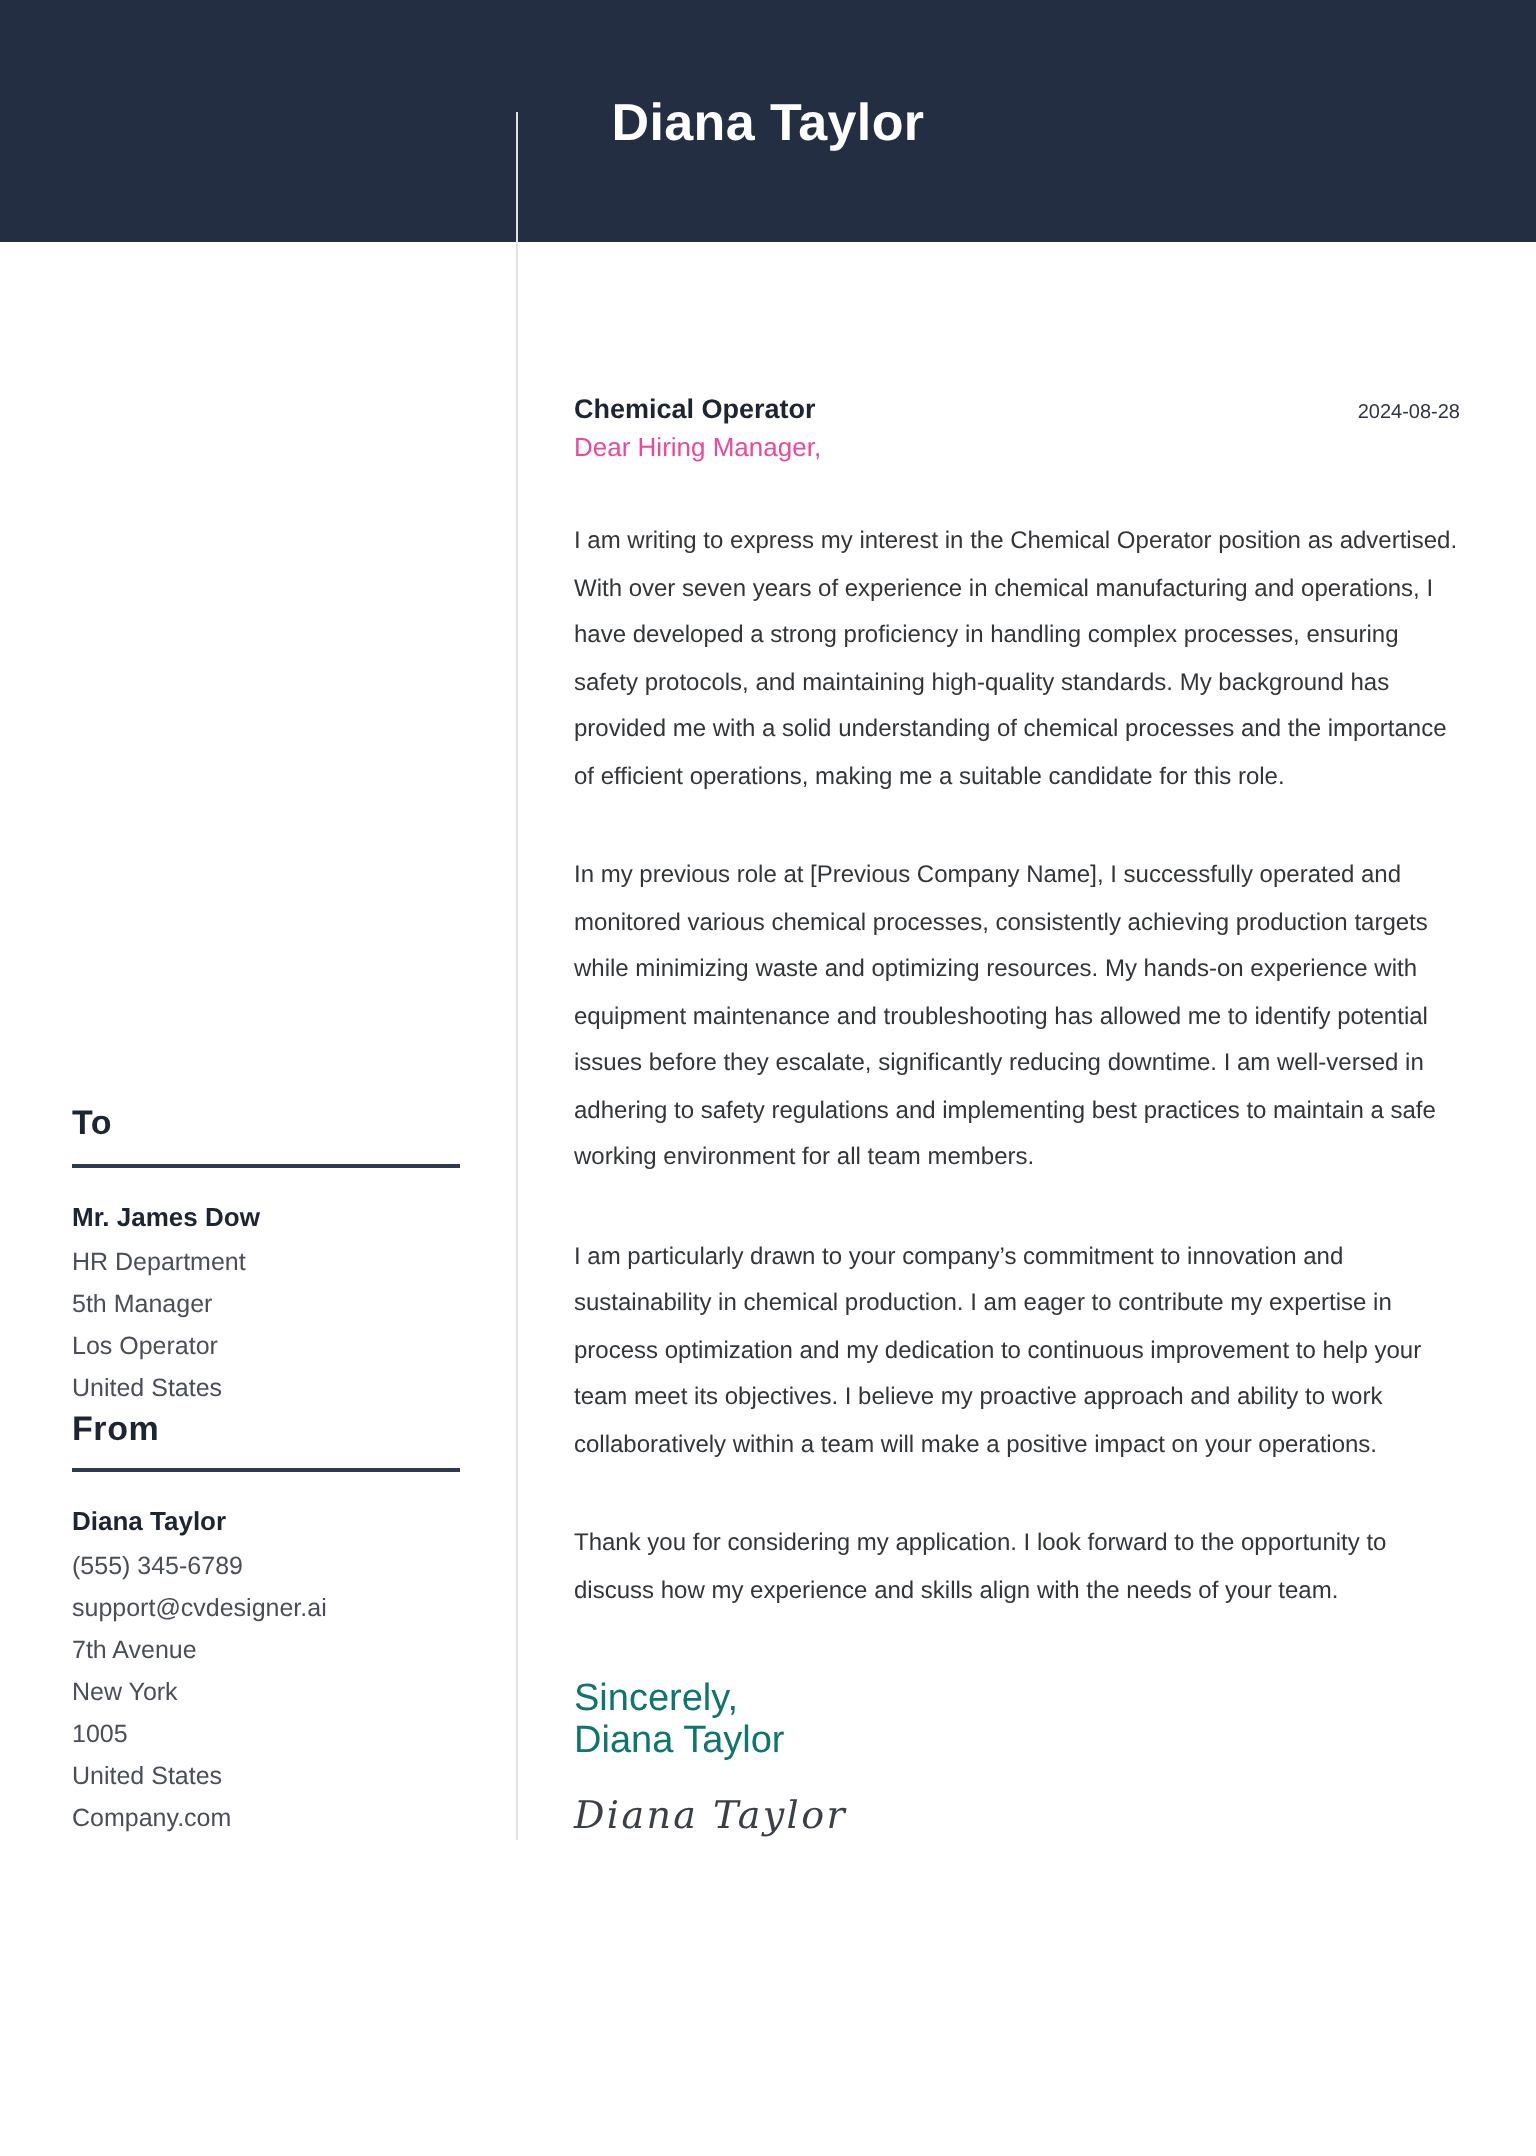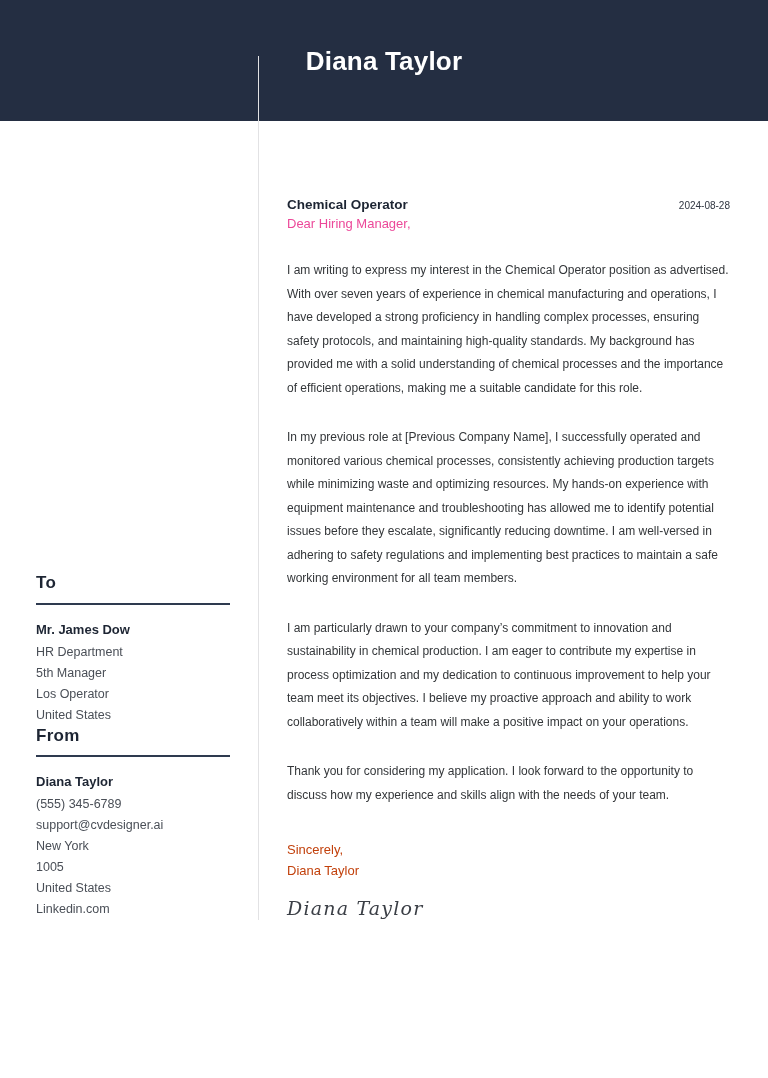--- a/index.html
+++ b/index.html
@@ -120,22 +120,22 @@
   }
   .para {
     font-size: 12px;
     color: #333639;
     line-height: 23.5px;
     margin: 0 0 26px 0;
     text-align: left;
   }
   .closing {
     margin-top: 32px;
-    font-size: 13px;
-    color: #c2410c;
+    font-size: 19px;
+    color: #0f766e;
     line-height: 21px;
   }
   .closing-line { display: block; }
   .signature {
     margin-top: 16px;
     font-family: "DejaVu Serif", serif;
     font-style: italic;
     font-size: 19px;
     color: #3b3f46;
     letter-spacing: 1.2px;
@@ -162,24 +162,25 @@
       <div class="side-line">Los Operator</div>
       <div class="side-line">United States</div>
     </section>
 
     <section class="side-block from-block">
       <div class="side-heading">From</div>
       <div class="side-rule"></div>
       <div class="side-line name">Diana Taylor</div>
       <div class="side-line">(555) 345-6789</div>
       <div class="side-line">support@cvdesigner.ai</div>
+      <div class="side-line">7th Avenue</div>
       <div class="side-line">New York</div>
       <div class="side-line">1005</div>
       <div class="side-line">United States</div>
-      <div class="side-line">Linkedin.com</div>
+      <div class="side-line">Company.com</div>
     </section>
 
   </aside>
 
   <div class="v-divider"></div>
 
   <main class="letter">
 
     <div class="letter-topline">
       <div class="job-title">Chemical Operator</div>

